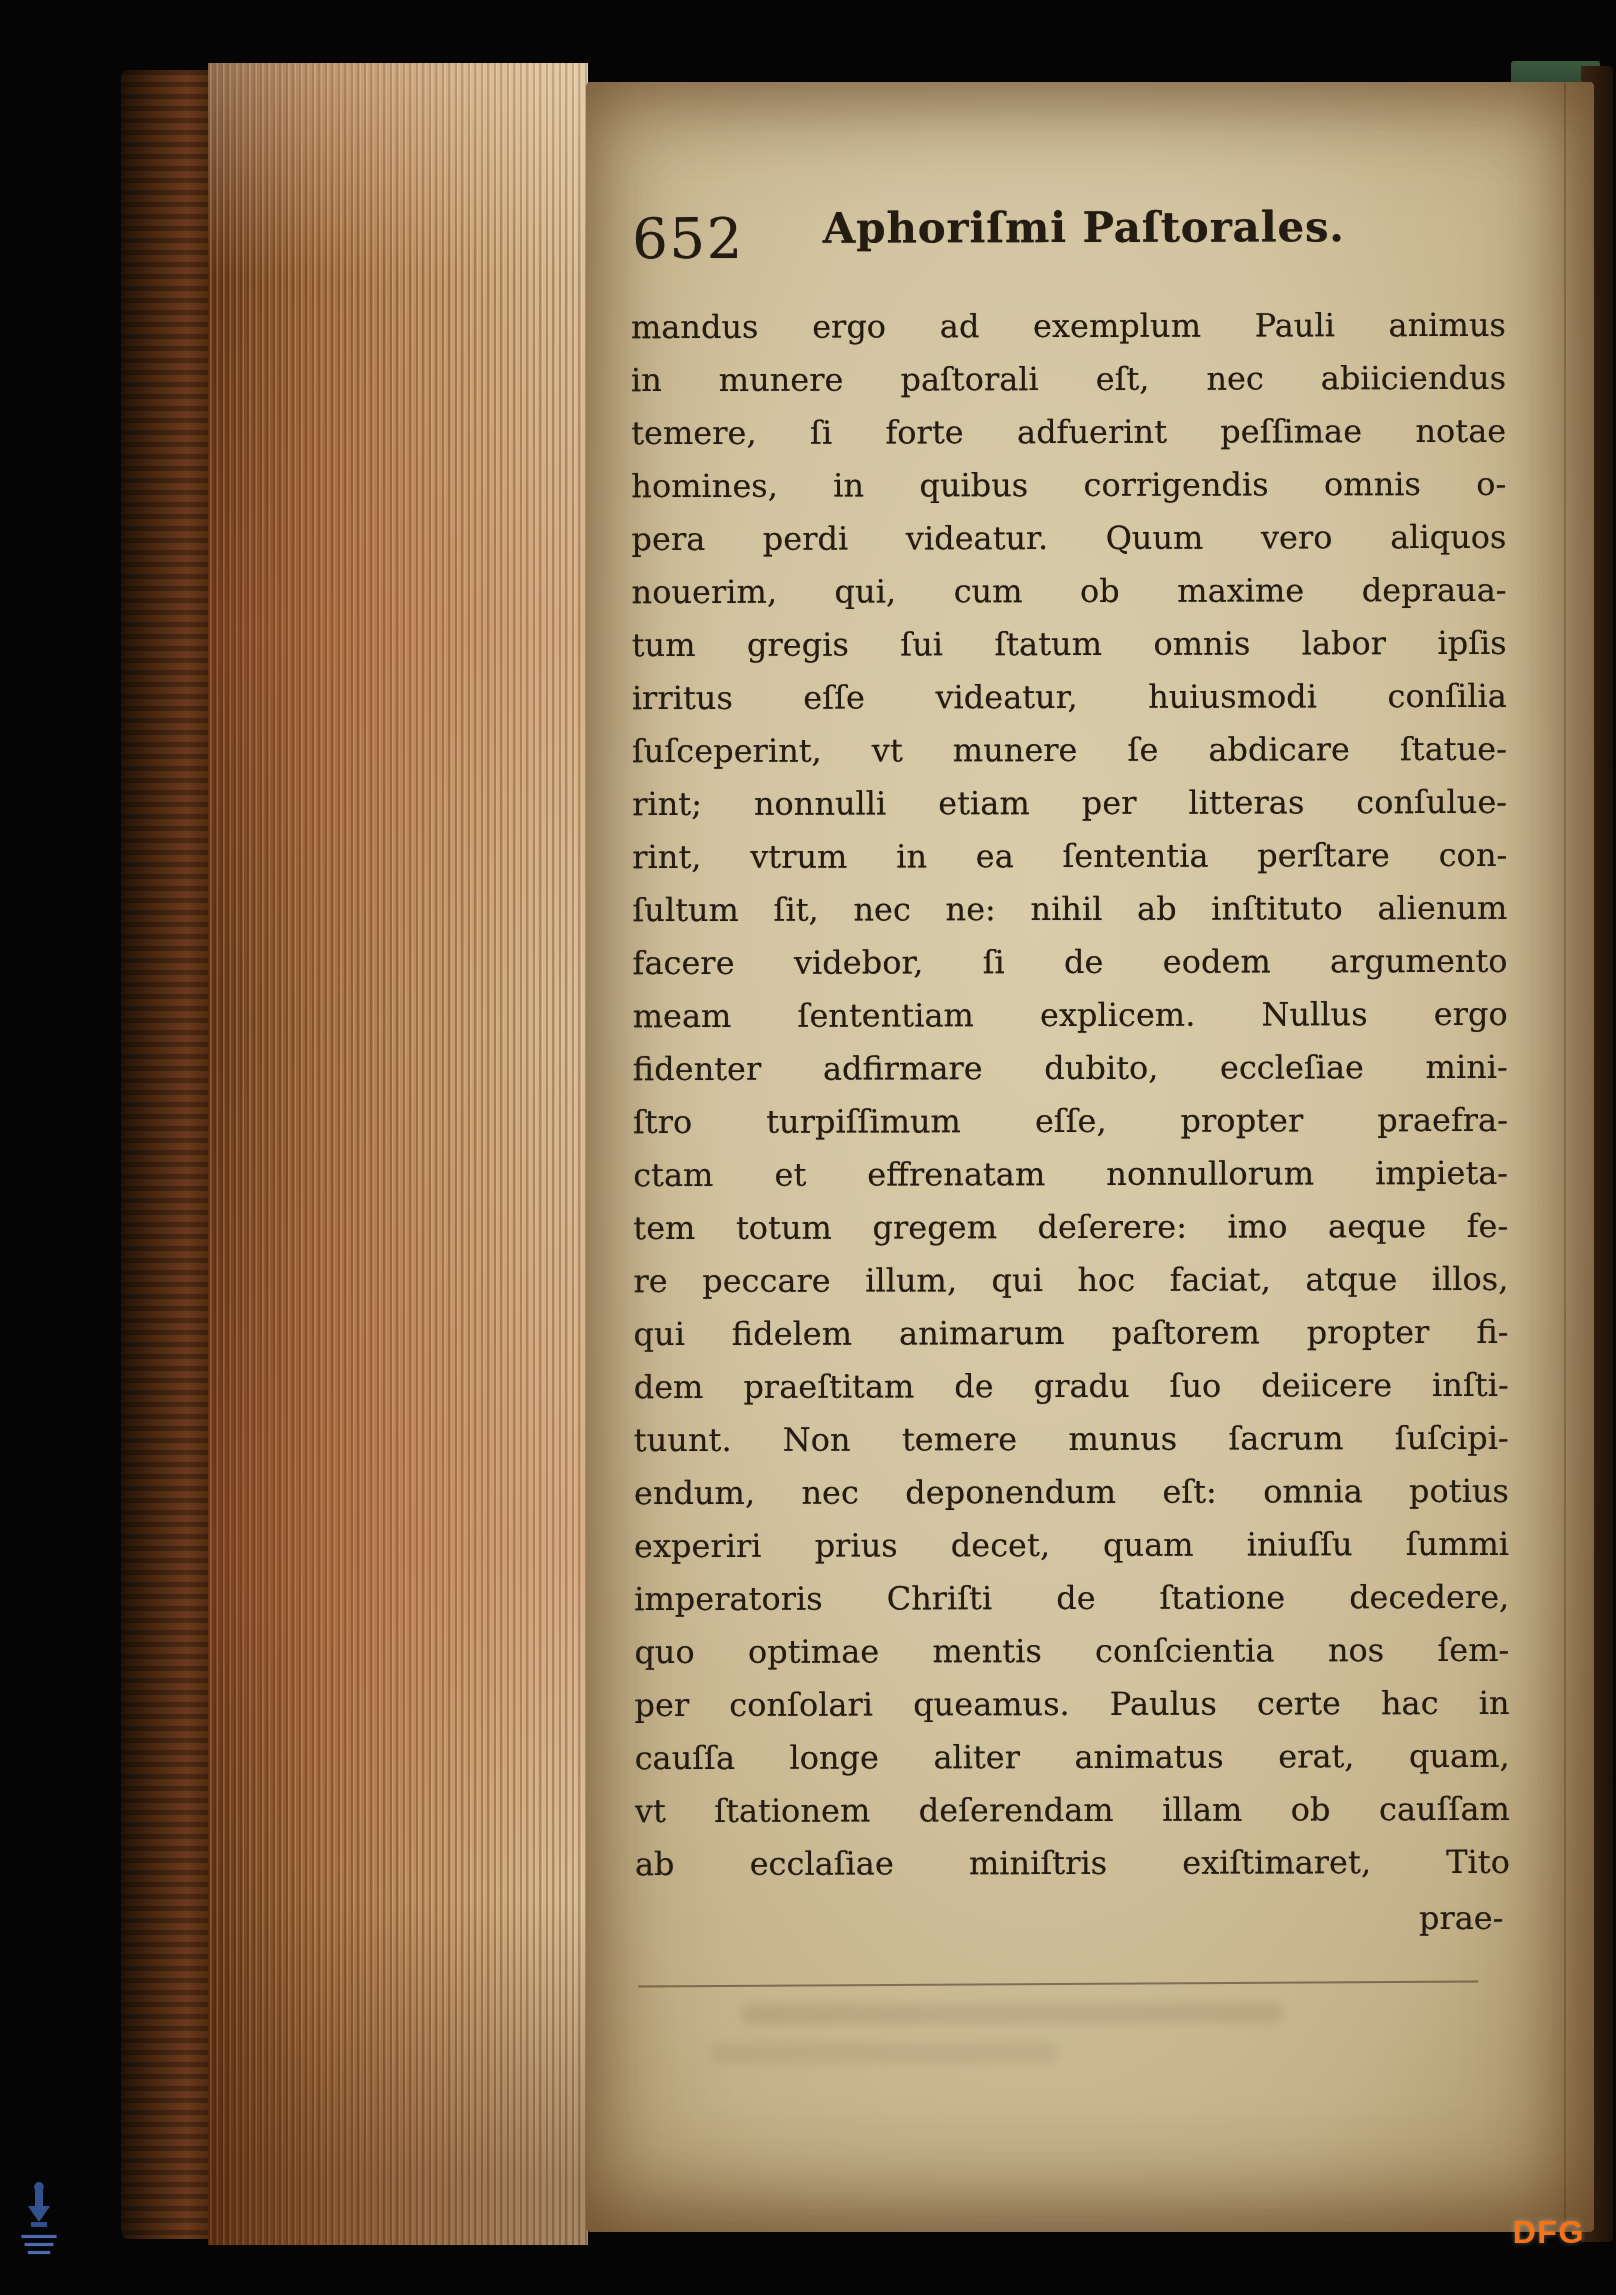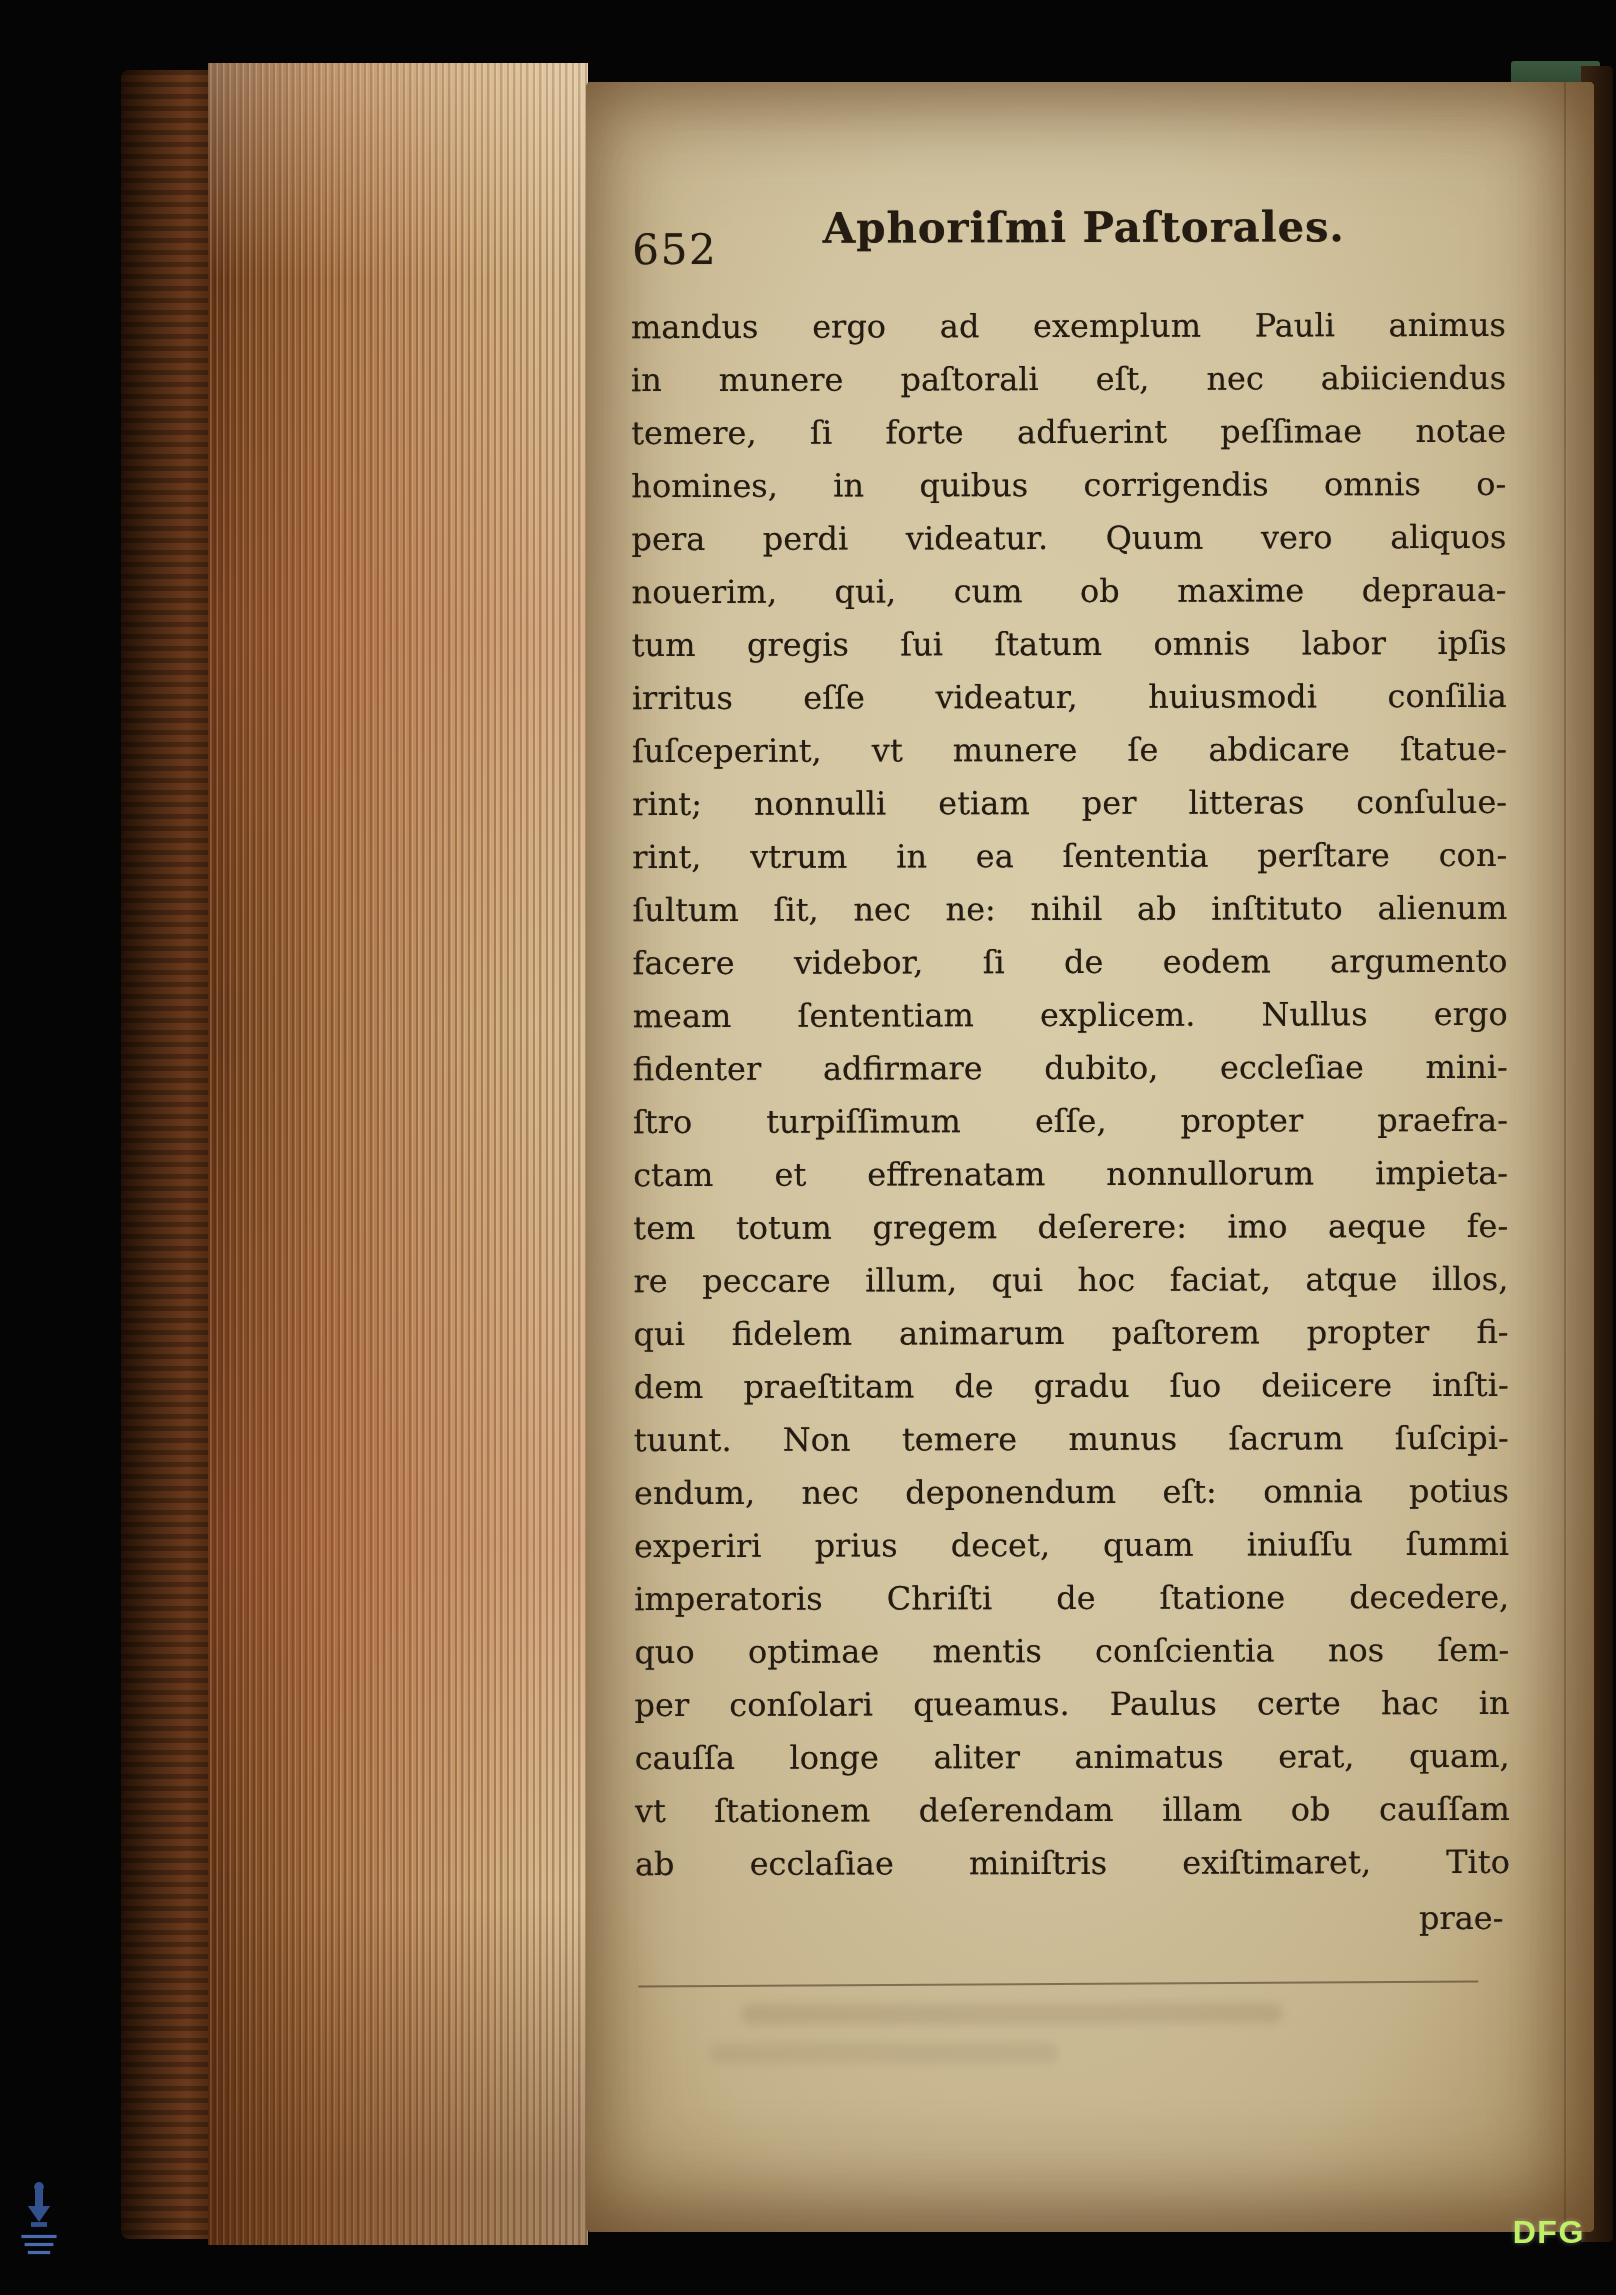--- a/index.html
+++ b/index.html
@@ -64,22 +64,22 @@
 
   
   .text-block {
     position: absolute; left: 47px; top: 121px; width: 875px;
     color: #241c12;
     transform: rotate(-0.15deg);
     text-shadow: 0 0 0.8px rgba(45,32,15,.55);
   }
   .header { position: relative; height: 74px; }
   .pagenum {
-    position: absolute; left: 1.6px; top: 21px;
-    font-size: 42px; letter-spacing: 1.6px;
+    position: absolute; left: 1.6px; top: 2px;
+    font-size: 56px; letter-spacing: 1.6px;
   }
   .title {
     position: absolute; left: 50%; top: 0; transform: translateX(-47%);
     font-size: 42px; font-weight: bold; letter-spacing: 0.8px; white-space: nowrap;
   }
   .body { margin-top: 22.6px; }
   .line {
     font-size: 32px; line-height: 53px; height: 53px; overflow: hidden;
     text-align: justify; text-align-last: justify; white-space: normal;
   }
@@ -99,21 +99,21 @@
   .ghost-line.g3 { width: 40%; margin-left: 73px; background: rgba(110,88,58,.12); }
 
   
   .library-logo {
     position: absolute; left: 14.5px; bottom: 34px; width: 48px; height: 81px;
   }
   .dfg {
     position: absolute; right: 31px; bottom: 44px;
     font-family: "Liberation Sans", sans-serif;
     font-weight: bold; font-size: 32px; letter-spacing: 1.6px;
-    color: #bef264; text-shadow: 0 0 4.8px rgba(255,255,255,.35);
+    color: #f97316; text-shadow: 0 0 4.8px rgba(255,255,255,.35);
   }
 </style>
 </head>
 <body>
 
 <div class="photo">
 
   <div class="book">
     <div class="cover-corner"></div>
     <div class="cover-right"></div>

